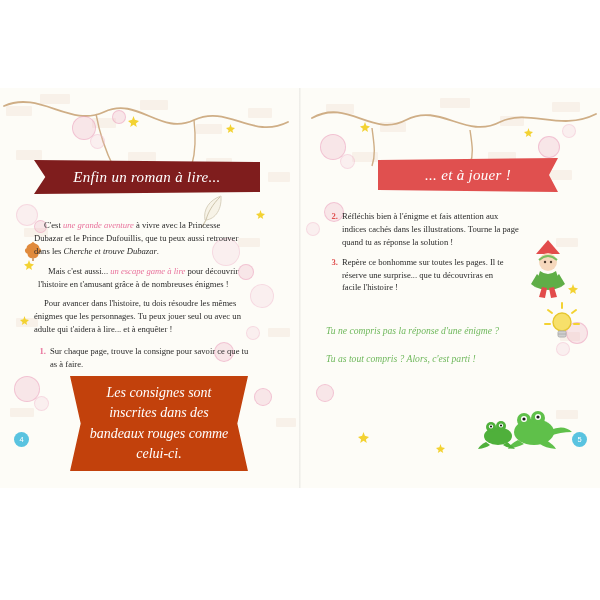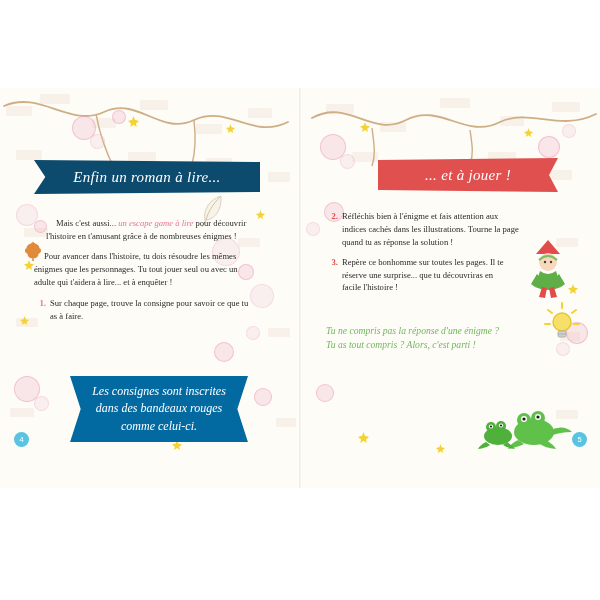--- a/index.html
+++ b/index.html
@@ -86,37 +86,37 @@
     justify-content: center;
     color: #ffffff;
     font-style: italic;
     font-size: 15px;
     letter-spacing: .3px;
     text-align: center;
     padding: 0 22px;
     box-sizing: border-box;
   }
   .banner-green {
-    background: #0c4a6e;
+    background: #7f1d1d;
   }
   .banner-red {
     background: #e0504f;
   }
   .ribbon-clip-left {
     clip-path: polygon(0 0, 100% 6%, 100% 94%, 0 100%, 5% 50%);
   }
   .ribbon-clip-right {
     clip-path: polygon(0 6%, 100% 0, 95% 50%, 100% 100%, 0 94%);
   }
   .ribbon-note {
     position: absolute;
-    background: #0369a1;
+    background: #c2410c;
     color: #fff;
     font-style: italic;
-    font-size: 12px;
+    font-size: 14px;
     line-height: 1.45;
     text-align: center;
     padding: 7px 14px;
     box-sizing: border-box;
     clip-path: polygon(0 0, 100% 0, 94% 50%, 100% 100%, 0 100%, 6% 50%);
   }
 
   
   .col {
     position: absolute;
@@ -269,26 +269,29 @@
         <svg width="22" height="22" viewBox="0 0 24 24">
           <path d="M12 2 C15 5 19 5 19 9 C22 10 21 14 18 15 C18 19 14 21 12 19 C10 21 6 19 6 15 C3 14 2 10 5 9 C5 5 9 5 12 2 Z" fill="#e08a3c"></path>
           <path d="M12 19 L12 23" stroke="#c3722c" stroke-width="1.4"></path>
         </svg>
       </div>
 
       <div class="banner banner-green ribbon-clip-left" style="left:34px;top:72px;width:226px;">Enfin un roman à lire...</div>
 
       <div class="col" style="left:34px;top:122px;width:216px;">
 
-
-        <p style="margin:7px 0 0 12px; text-indent:10px;">
+        <p style="margin:9px 0 0 0; text-indent:10px;">
+          <span>C'est </span><span class="hl-pink">une grande aventure</span><span> à vivre avec la Princesse Dubazar et le Prince Dufouillis, que tu peux aussi retrouver dans les </span><span class="it">Cherche et trouve Dubazar</span><span>.</span>
+        </p>
+
+        <p style="margin:7px 0 0 4px; text-indent:10px;">
           <span>Mais c'est aussi... </span><span class="hl-pink">un escape game à lire</span><span> pour découvrir l'histoire en t'amusant grâce à de nombreuses énigmes !</span>
         </p>
 
-        <p style="margin:7px 0 0 0; text-indent:10px;">Pour avancer dans l'histoire, tu dois résoudre les mêmes énigmes que les personnages. Tu tout jouer seul ou avec un adulte qui t'aidera à lire... et à enquêter !</p>
+        <p style="margin:7px 0 0 0; text-indent:10px;">Pour avancer dans l'histoire, tu dois résoudre les mêmes énigmes que les personnages. Tu peux jouer seul ou avec un adulte qui t'aidera à lire... et à enquêter !</p>
 
 
         <ol class="steps" style="margin-top:9px;">
           <li>Sur chaque page, trouve la consigne pour savoir ce que tu as à faire.</li>
         </ol>
       </div>
 
       <div class="ribbon-note" style="left:70px;top:288px;width:178px;">
         <span>Les consignes sont inscrites dans des bandeaux rouges comme celui-ci.</span>
       </div>
@@ -396,21 +399,21 @@
 
       <div class="col" style="left:26px;top:122px;width:196px;">
         <ol class="steps red" start="2">
           <li>Réfléchis bien à l'énigme et fais attention aux indices cachés dans les illustrations. Tourne la page quand tu as réponse la solution !</li>
           <li style="width:170px;">Repère ce bonhomme sur toutes les pages. Il te réserve une surprise... que tu découvriras en facile l'histoire !</li>
         </ol>
       </div>
 
       <div class="col" style="left:26px;top:236px;width:212px;">
         <div class="heading-green">Tu ne compris pas la réponse d'une énigme ?</div>
-        <div class="heading-green" style="">Tu as tout compris ? Alors, c'est parti !</div>
+        <div class="heading-green" style="margin-top:14px;">Tu as tout compris ? Alors, c'est parti !</div>
       </div>
 
       <div class="pagenum" style="left:272px;top:344px;">5</div>
     </div>
   </div>
 
   <div class="gutter"></div>
 </div>
 
 </body></html>

